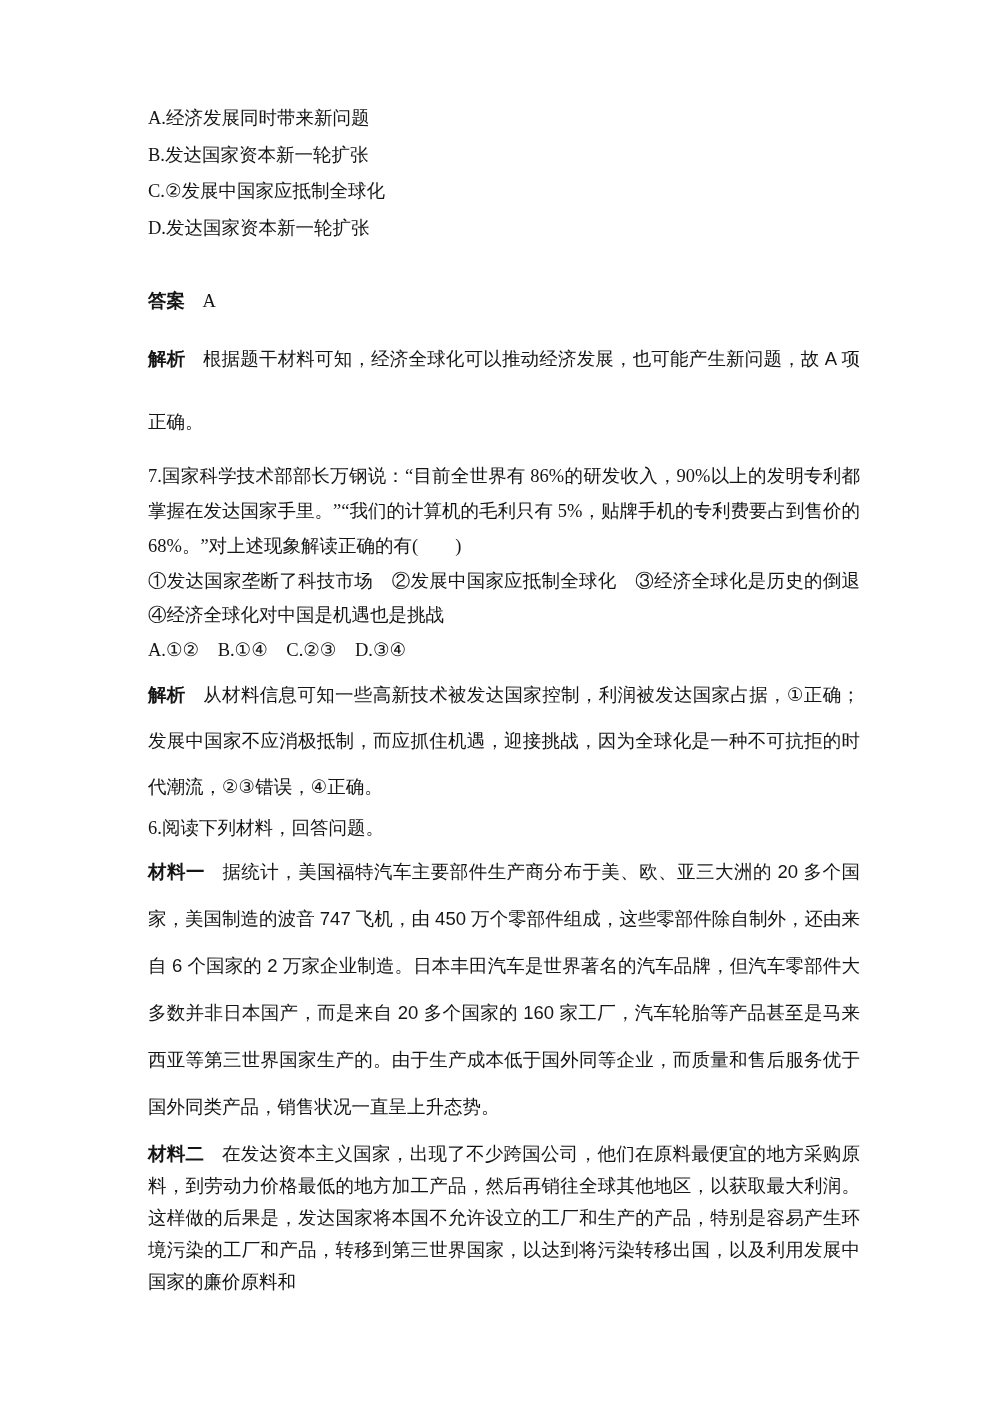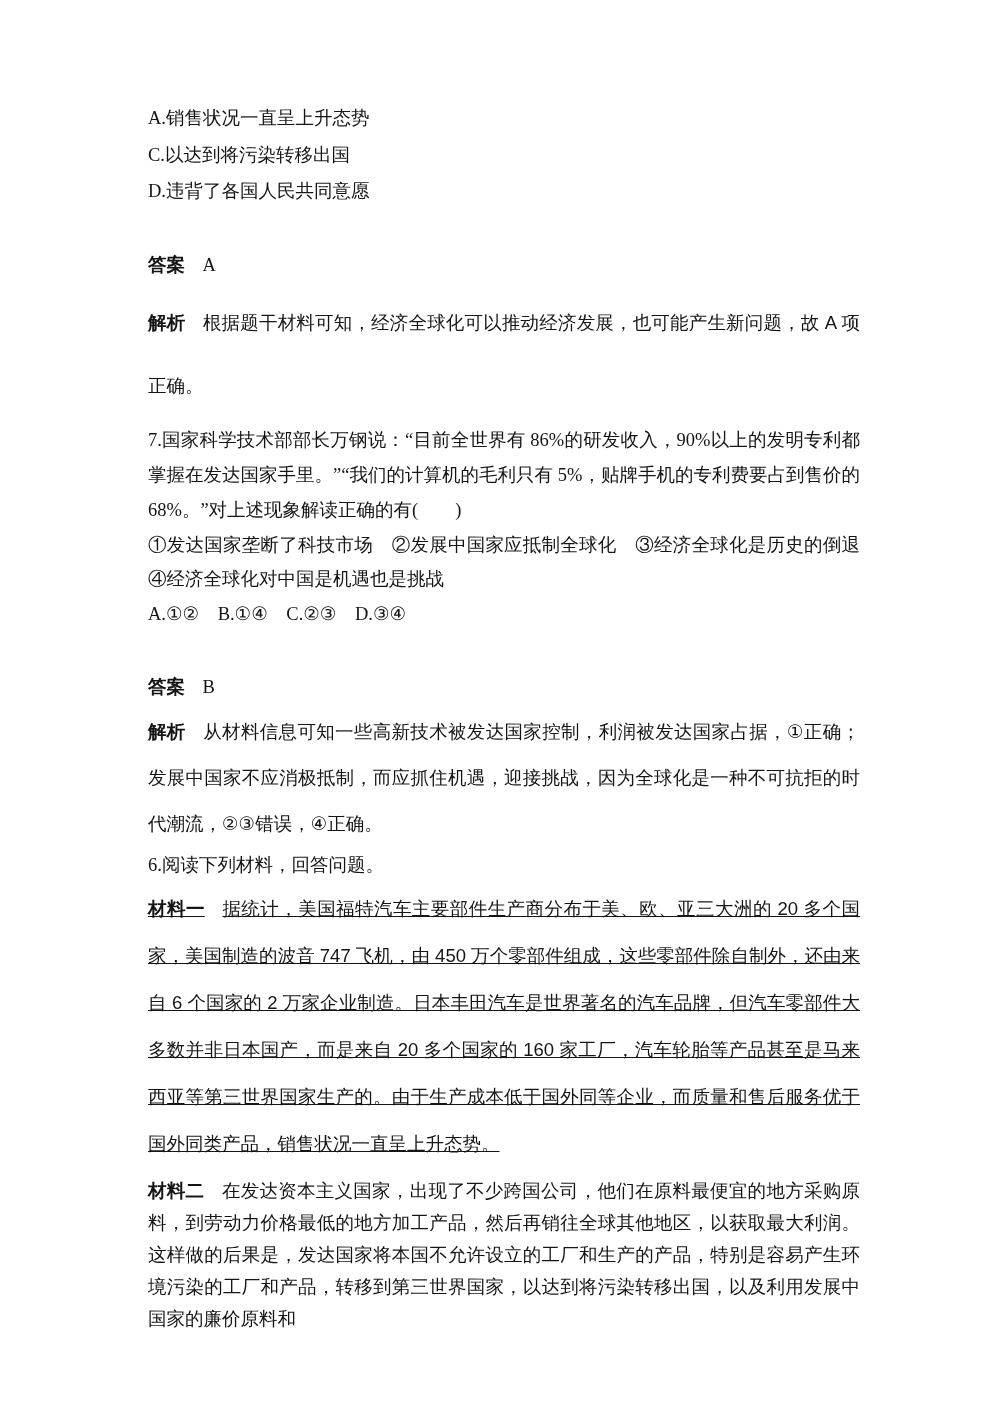--- a/index.html
+++ b/index.html
@@ -38,49 +38,47 @@
   .analysis   { font-family: "Liberation Sans", "DejaVu Sans", sans-serif; }
   .analysis.a6 { line-height: 63px; margin-top: 8px; }
   .analysis.a7 { line-height: 46px; margin-top: 4px; }
 
   .stem.q7      { line-height: 35px; margin-top: 6px; }
   .statements   { line-height: 34px; }
   .choices      { line-height: 36px; }
   .stem.q8      { line-height: 36px; }
 
   .material { font-family: "Liberation Sans", "DejaVu Sans", sans-serif; }
-  .material.m1 { line-height: 47px; margin-top: 2px; text-decoration: underline; }
+  .material.m1 { line-height: 47px; margin-top: 2px; }
   .material.m2 { line-height: 32px; margin-top: 8px; }
 </style>
 </head>
 <body>
 
 <div class="page">
 
   <div>
-    <p class="opt serif">A.销售状况一直呈上升态势</p>
-    <p class="opt serif">C.以达到将污染转移出国</p>
-    <p class="opt serif">D.违背了各国人民共同意愿</p>
+    <p class="opt serif">A.经济发展同时带来新问题</p>
+    <p class="opt serif">B.发达国家资本新一轮扩张</p>
+    <p class="opt serif">C.②发展中国家应抵制全球化</p>
+    <p class="opt serif">D.发达国家资本新一轮扩张</p>
   </div>
 
   <p class="ans-line">
     <span class="label">答案</span><span class="ans-letter">A</span>
   </p>
 
   <p class="analysis a6">
     <span class="label">解析</span><span>根据题干材料可知，经济全球化可以推动经济发展，也可能产生新问题，故 A 项正确。</span>
   </p>
 
   <p class="stem q7 serif">7.国家科学技术部部长万钢说：“目前全世界有 86%的研发收入，90%以上的发明专利都掌握在发达国家手里。”“我们的计算机的毛利只有 5%，贴牌手机的专利费要占到售价的 68%。”对上述现象解读正确的有(　　)</p>
   <p class="statements serif">①发达国家垄断了科技市场　②发展中国家应抵制全球化　③经济全球化是历史的倒退　④经济全球化对中国是机遇也是挑战</p>
   <p class="choices serif">A.①②　B.①④　C.②③　D.③④</p>
 
-  <p class="ans-line">
-    <span class="label">答案</span><span class="ans-letter">B</span>
-  </p>
 
   <p class="analysis a7">
     <span class="label">解析</span><span>从材料信息可知一些高新技术被发达国家控制，利润被发达国家占据，①正确；发展中国家不应消极抵制，而应抓住机遇，迎接挑战，因为全球化是一种不可抗拒的时代潮流，②③错误，④正确。</span>
   </p>
 
   <p class="stem q8 serif">6.阅读下列材料，回答问题。</p>
 
   <p class="material m1">
     <span class="label">材料一</span><span>据统计，美国福特汽车主要部件生产商分布于美、欧、亚三大洲的 20 多个国家，美国制造的波音 747 飞机，由 450 万个零部件组成，这些零部件除自制外，还由来自 6 个国家的 2 万家企业制造。日本丰田汽车是世界著名的汽车品牌，但汽车零部件大多数并非日本国产，而是来自 20 多个国家的 160 家工厂，汽车轮胎等产品甚至是马来西亚等第三世界国家生产的。由于生产成本低于国外同等企业，而质量和售后服务优于国外同类产品，销售状况一直呈上升态势。</span>
   </p>

